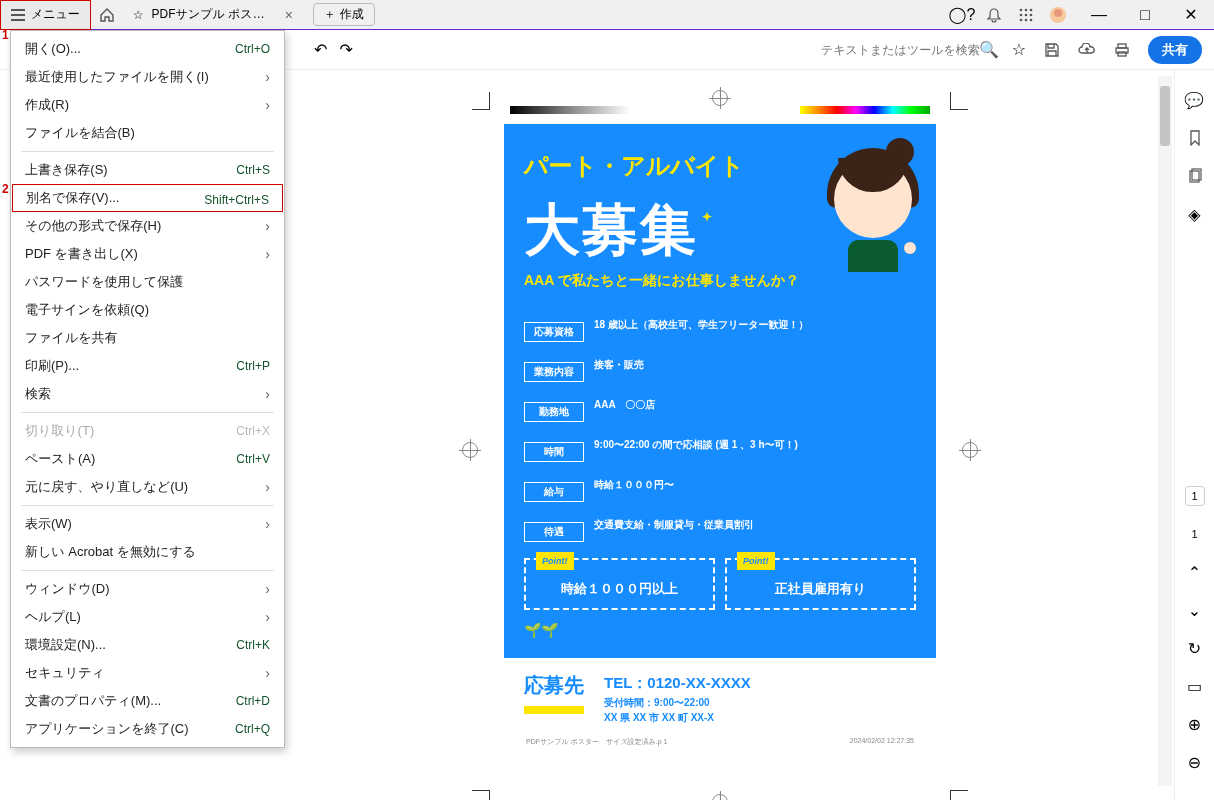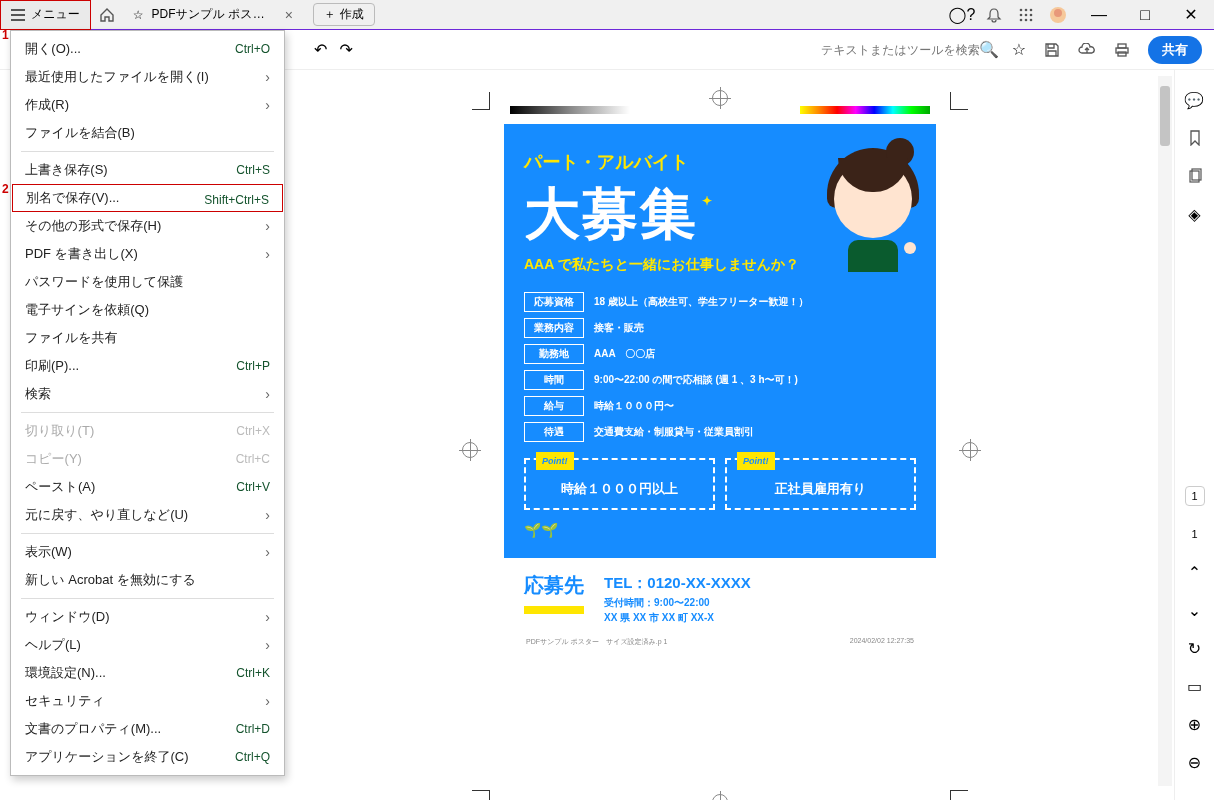--- a/index.html
+++ b/index.html
@@ -52,34 +52,34 @@
 .reg-target { position: absolute; width: 16px; height: 16px; border: 1px solid #888; border-radius: 50%; }
 .reg-target::before, .reg-target::after { content:""; position:absolute; background:#888; }
 .reg-target::before { left:7px; top:-4px; width:1px; height:22px; }
 .reg-target::after { top:7px; left:-4px; height:1px; width:22px; }
 .reg-t { left: 222px; top: -20px; } .reg-b { left: 222px; bottom: -20px; }
 .reg-l { left: -28px; top: 332px; } .reg-r { right: -28px; top: 332px; }
 .colorbar1 { position: absolute; left: 20px; top: -4px; width: 120px; height: 8px; background: linear-gradient(90deg,#000,#888,#fff); }
 .colorbar2 { position: absolute; right: 20px; top: -4px; width: 130px; height: 8px; background: linear-gradient(90deg,#ff0,#f80,#f00,#f0f,#00f,#0ff,#0f0,#0a0); }
 .poster { position: absolute; left: 14px; top: 14px; width: 432px; height: 640px; }
 .poster-blue { background: #168cff; padding: 26px 20px 20px 20px; color: #fff; }
-.poster-sub { font-size: 18px; font-weight: 800; color: #ffe600; margin-bottom: 12px; }
+.poster-sub { font-size: 24px; font-weight: 800; color: #ffe600; margin-bottom: 20px; }
 .poster-title { font-size: 56px; font-weight: 900; letter-spacing: 2px; line-height: 1; }
 .star-dot { color:#ffe600; font-size:12px; position:relative; top:-28px; left:4px; }
 .poster-illust { position: absolute; right: 24px; top: 36px; }
 .face { width: 78px; height: 78px; background: #ffe4d0; border-radius: 50%; position: relative; }
 .hair { position: absolute; width: 92px; height: 60px; background: #3b2318; border-radius: 50px 50px 10px 10px; top: -12px; left: -7px; }
 .bun { position:absolute; width:28px; height:28px; background:#3b2318; border-radius:50%; top:-22px; right:-2px; }
 .bang { position:absolute; width:70px; height:34px; background:#3b2318; border-radius:0 0 40px 40px; top:-2px; left:4px; }
 .body { width:50px; height:32px; background:#0a5b2e; border-radius:10px 10px 0 0; margin:2px auto 0; }
 .hand { position:absolute; width:12px; height:12px; background:#ffe4d0; border-radius:50%; right:-4px; bottom:18px; }
 .poster-ask { font-size: 14px; font-weight: 700; color: #ffe600; margin-top: 14px; }
 .info-table { margin-top: 18px; font-size: 10px; }
 .info-row { display: flex; gap: 10px; margin-bottom: 6px; align-items: center; }
-.info-label { border: 1px solid #fff; padding: 2px 8px; width: 60px; text-align: center; font-weight: 700; }
+.info-label { border: 1px solid #fff; padding: 2px 8px; width: 60px; text-align: center; font-weight: 700; margin-top: 14px; }
 .info-val { font-weight: 700; }
 .point-boxes { display: flex; gap: 10px; margin-top: 16px; }
 .point-box { flex: 1; border: 2px dashed #fff; padding: 20px 8px 10px 8px; text-align: center; font-size: 13px; font-weight: 800; color: #fff; position: relative; }
 .point-tag { position: absolute; top: -8px; left: 10px; background: #ffe600; color: #168cff; font-size: 9px; padding: 4px 6px; font-style: italic; }
 .poster-bottom { background: #fff; padding: 14px 20px 8px 20px; display: flex; gap: 20px; }
 .apply-label { font-size: 20px; font-weight: 900; color: #168cff; border-bottom: 8px solid #ffe600; padding-bottom: 10px; }
 .apply-info { font-size: 10px; color: #168cff; font-weight: 700; line-height: 1.5; }
 .apply-tel { font-size: 15px; }
 .footer-txt { display:flex; justify-content:space-between; font-size:7px; color:#888; padding:4px 22px 0; }
 .sprout { color:#4ab84a; font-size:14px; margin-top:12px; }
@@ -224,24 +224,20 @@
       <span>印刷(P)...</span>
       <span class="menu-shortcut">Ctrl+P</span>
     </div>
   <div class="menu-item menu-submenu">
       <span>検索</span>
     </div>
   <div class="menu-sep"></div>
   <div class="menu-item disabled">
       <span>切り取り(T)</span>
       <span class="menu-shortcut">Ctrl+X</span>
-    </div>
-  <div class="menu-item disabled">
-      <span>コピー(Y)</span>
-      <span class="menu-shortcut">Ctrl+C</span>
     </div>
   <div class="menu-item">
       <span>ペースト(A)</span>
       <span class="menu-shortcut">Ctrl+V</span>
     </div>
   <div class="menu-item menu-submenu">
       <span>元に戻す、やり直しなど(U)</span>
     </div>
   <div class="menu-sep"></div>
   <div class="menu-item menu-submenu">

